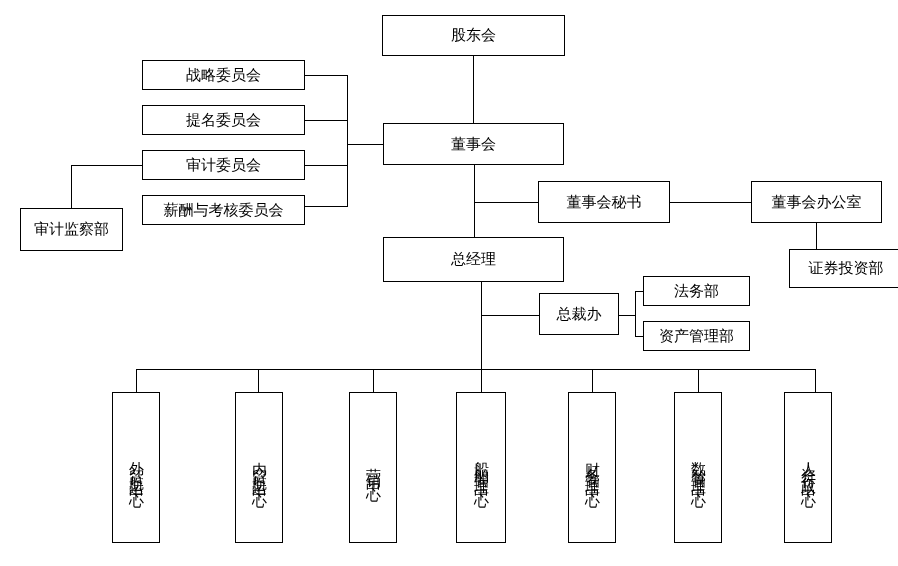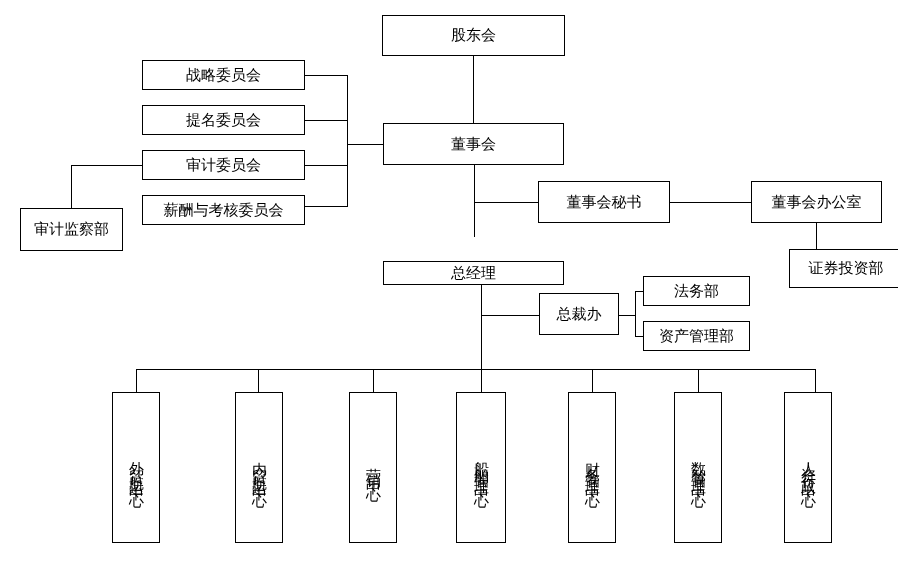--- a/index.html
+++ b/index.html
@@ -109,21 +109,21 @@
   <div class="node" style="left:538px;top:181px;width:132px;height:42px;">
     <span>董事会秘书</span>
   </div>
   <div class="node" style="left:751px;top:181px;width:131px;height:42px;">
     <span>董事会办公室</span>
   </div>
   <div class="node" style="left:761px;top:249px;width:114px;height:39px;margin-left:28px;">
     <span>证券投资部</span>
   </div>
 
-  <div class="node" style="left:383px;top:237px;width:181px;height:24px;margin-top:24px;">
+  <div class="node" style="left:383px;top:237px;width:181px;height:45px;">
     <span>总经理</span>
   </div>
   <div class="node" style="left:539px;top:293px;width:80px;height:42px;">
     <span>总裁办</span>
   </div>
   <div class="node" style="left:643px;top:276px;width:107px;height:30px;">
     <span>法务部</span>
   </div>
   <div class="node" style="left:643px;top:321px;width:107px;height:30px;">
     <span>资产管理部</span>

